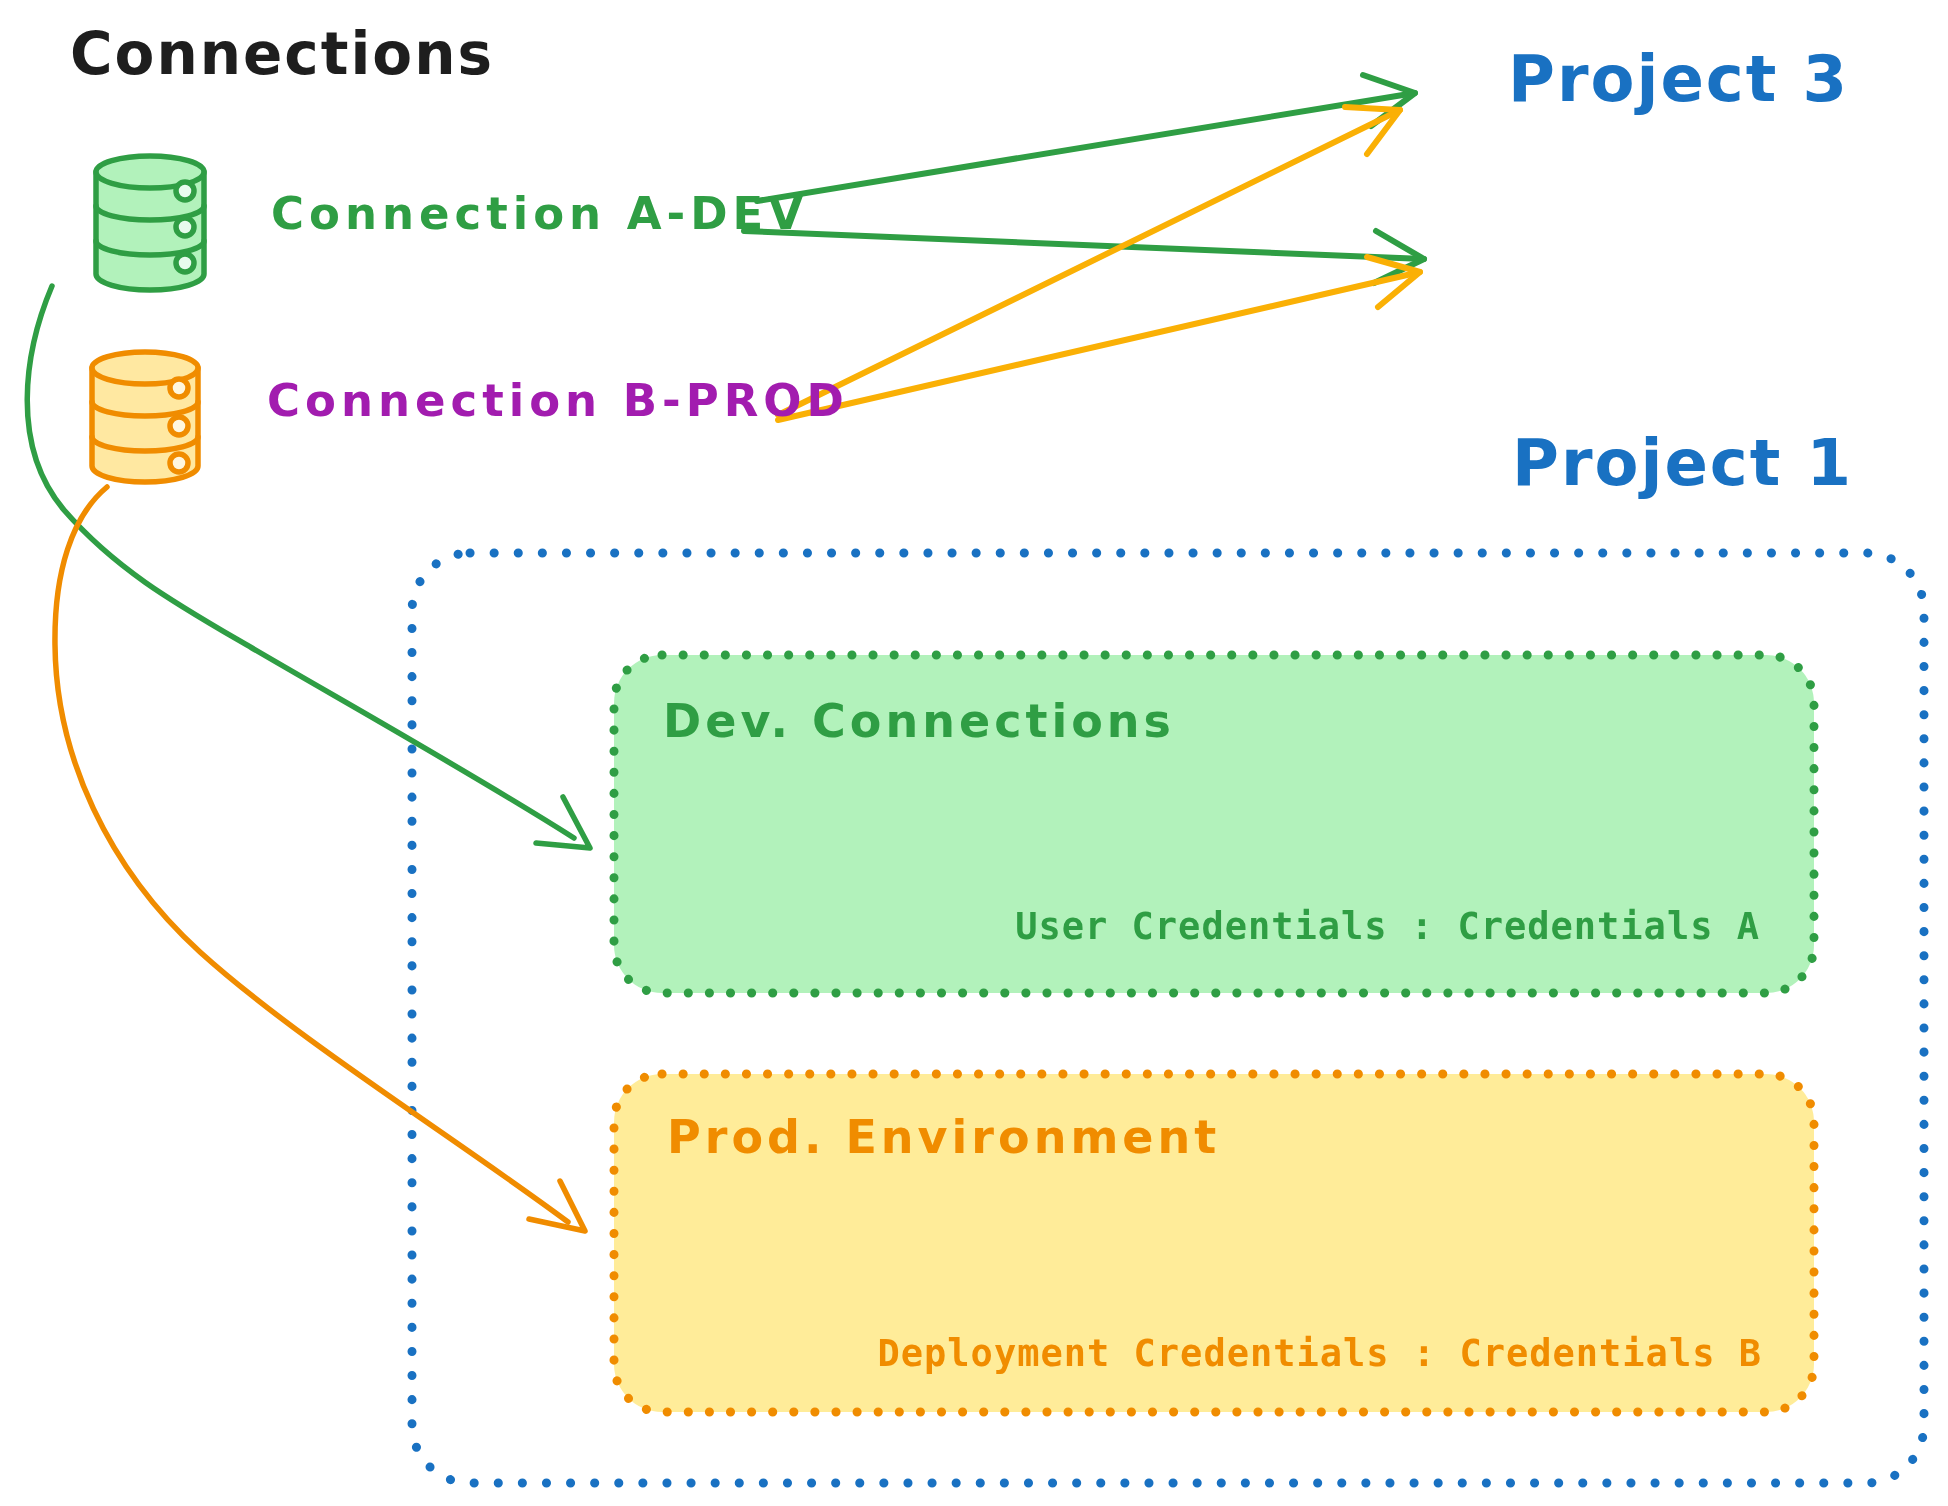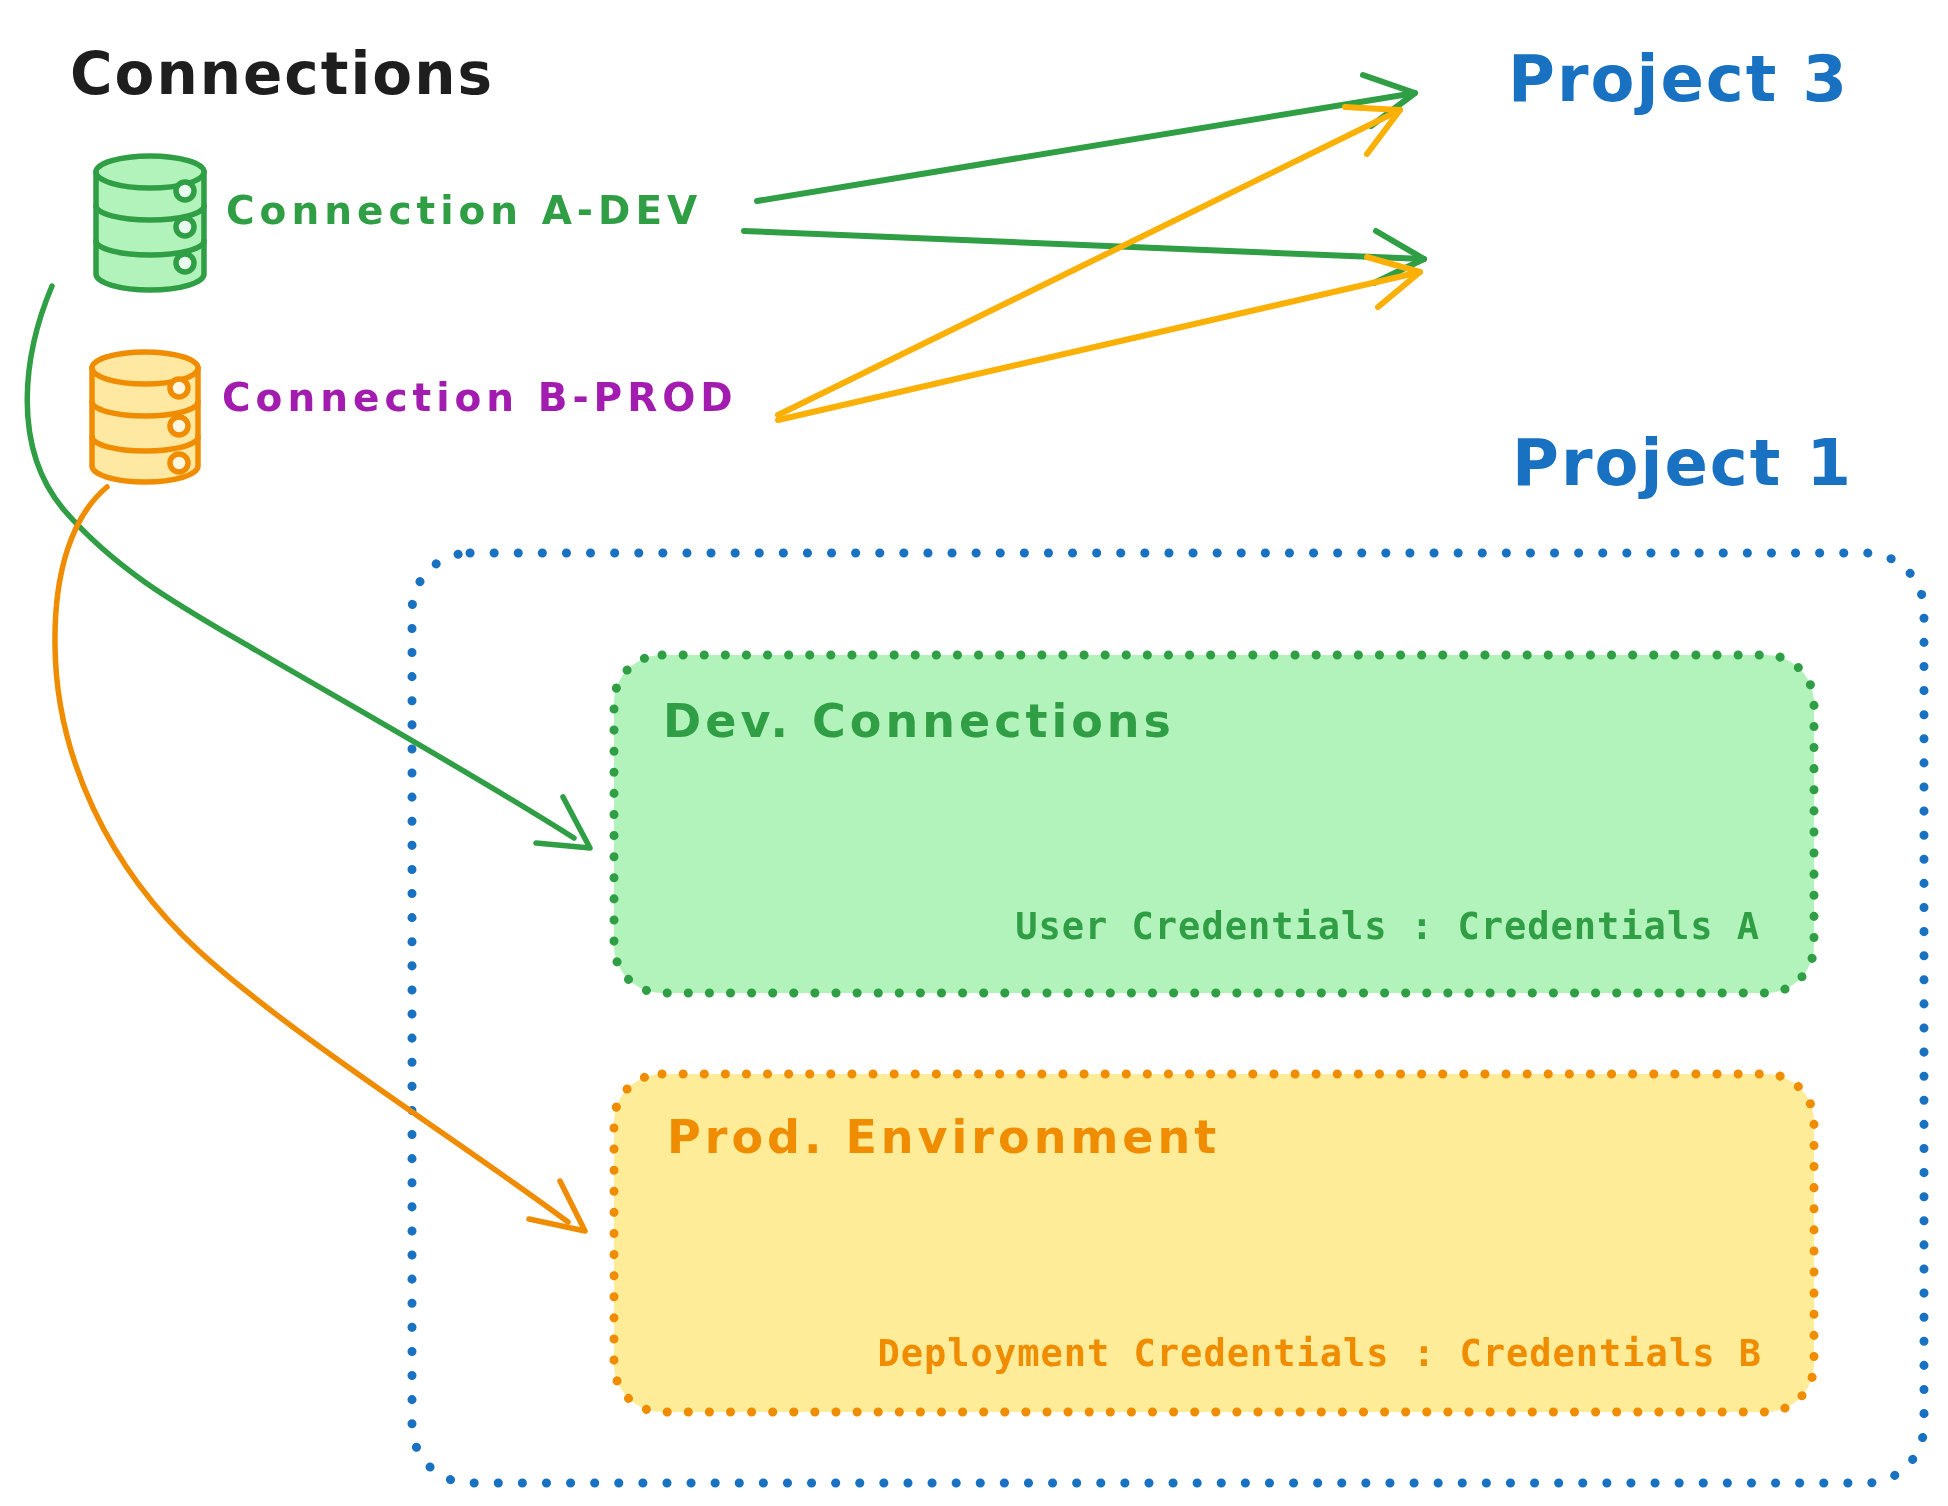--- a/index.html
+++ b/index.html
@@ -5,22 +5,22 @@
   html,body{margin:0;padding:0;background:#ffffff;}
   .canvas{
     position:relative;
     width:1948px;height:1506px;
     background:#ffffff;
     overflow:hidden;
     font-family:"DejaVu Sans", sans-serif;
   }
   .layer{position:absolute;left:0;top:0;width:1948px;height:1506px;}
   .label{position:absolute;white-space:nowrap;line-height:1.12;font-weight:700;}
-  .title{left:70px;top:22px;font-size:58px;letter-spacing:2px;color:#1e1e1e;margin-top:20px;}
-  .conn-label{font-size:39px;letter-spacing:5px;}
+  .title{left:70px;top:22px;font-size:58px;letter-spacing:2px;color:#1e1e1e;}
+  .conn-label{font-size:45px;letter-spacing:5px;margin-left:45px;}
   .conn-a{left:226px;top:189px;color:#2f9e44;}
   .conn-b{left:222px;top:376px;color:#a21caf;}
   .project-label{font-size:64px;letter-spacing:2px;color:#1971c2;}
   .project-3{left:1508px;top:44px;text-align:right;}
   .project-2{left:1510px;top:224px;}
   .project-1{left:1512px;top:428px;}
   .env-title{font-size:46px;letter-spacing:4px;}
   .dev-title{left:663px;top:696px;color:#2f9e44;}
   .prod-title{left:667px;top:1112px;color:#f08c00;}
   .creds{font-family:"DejaVu Sans Mono", monospace;font-size:37px;font-weight:700;letter-spacing:1px;}

